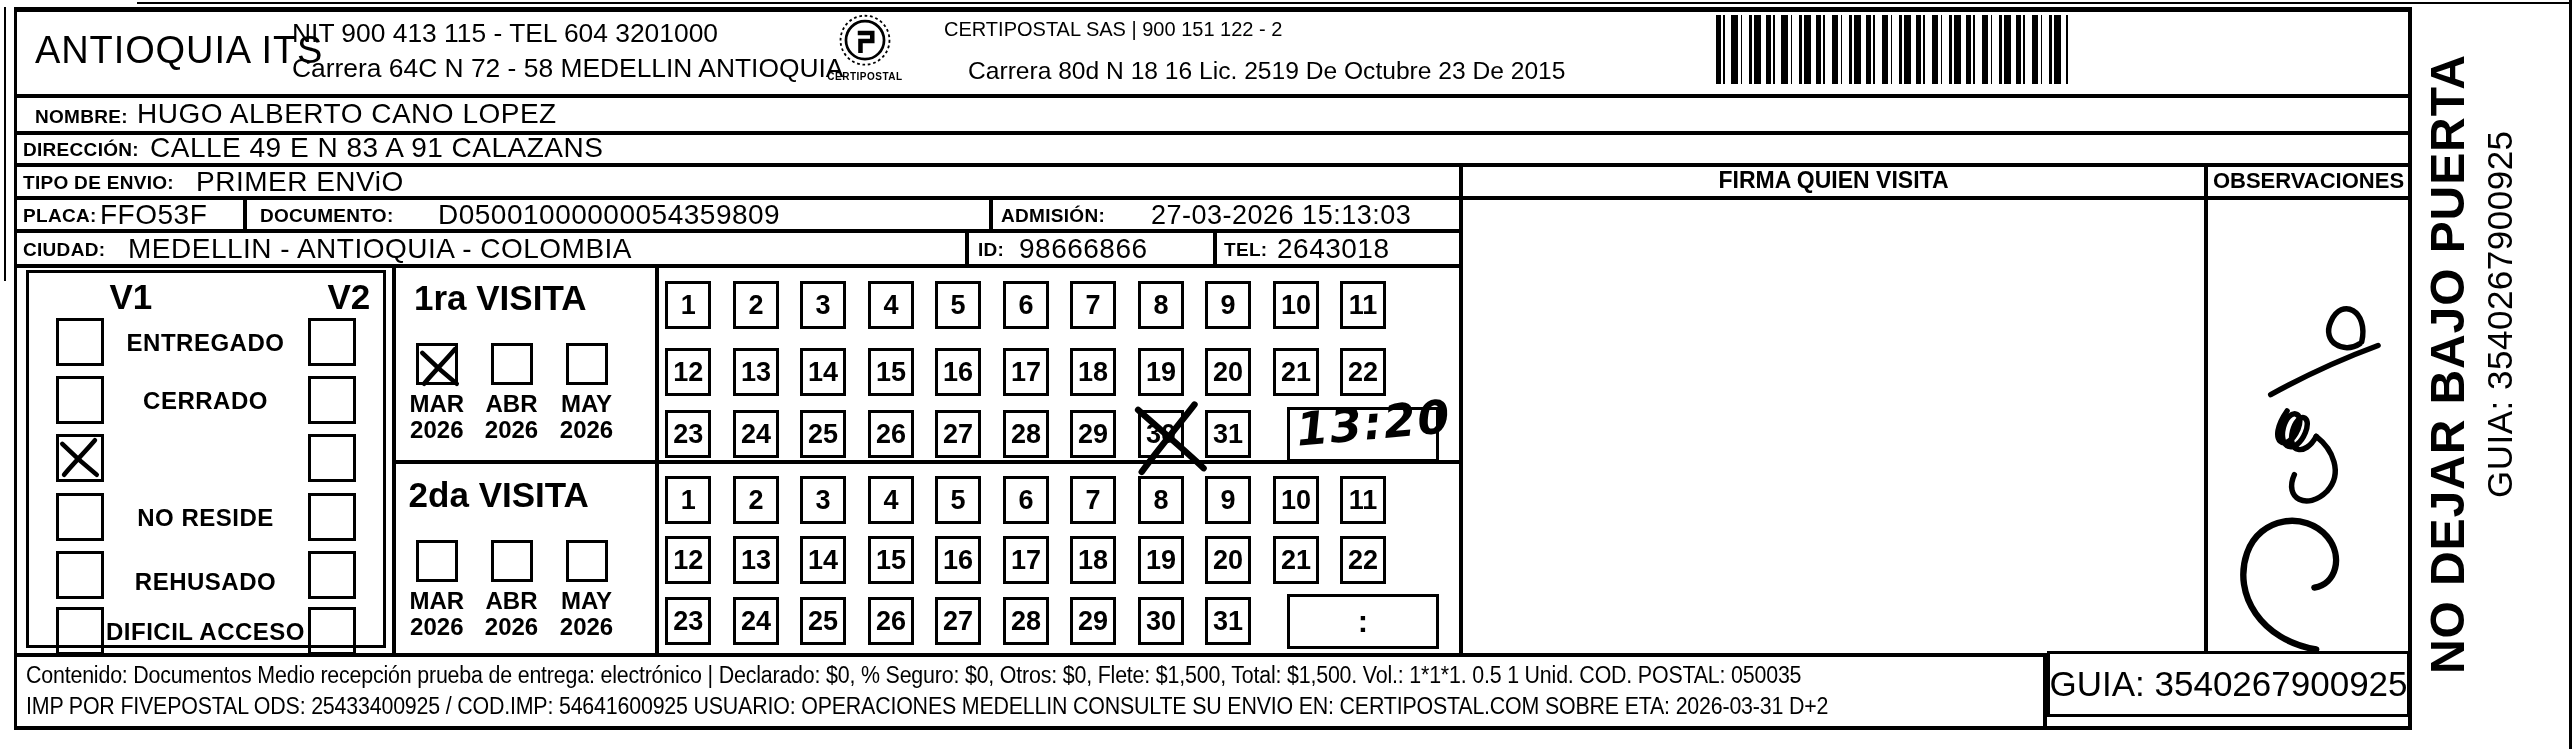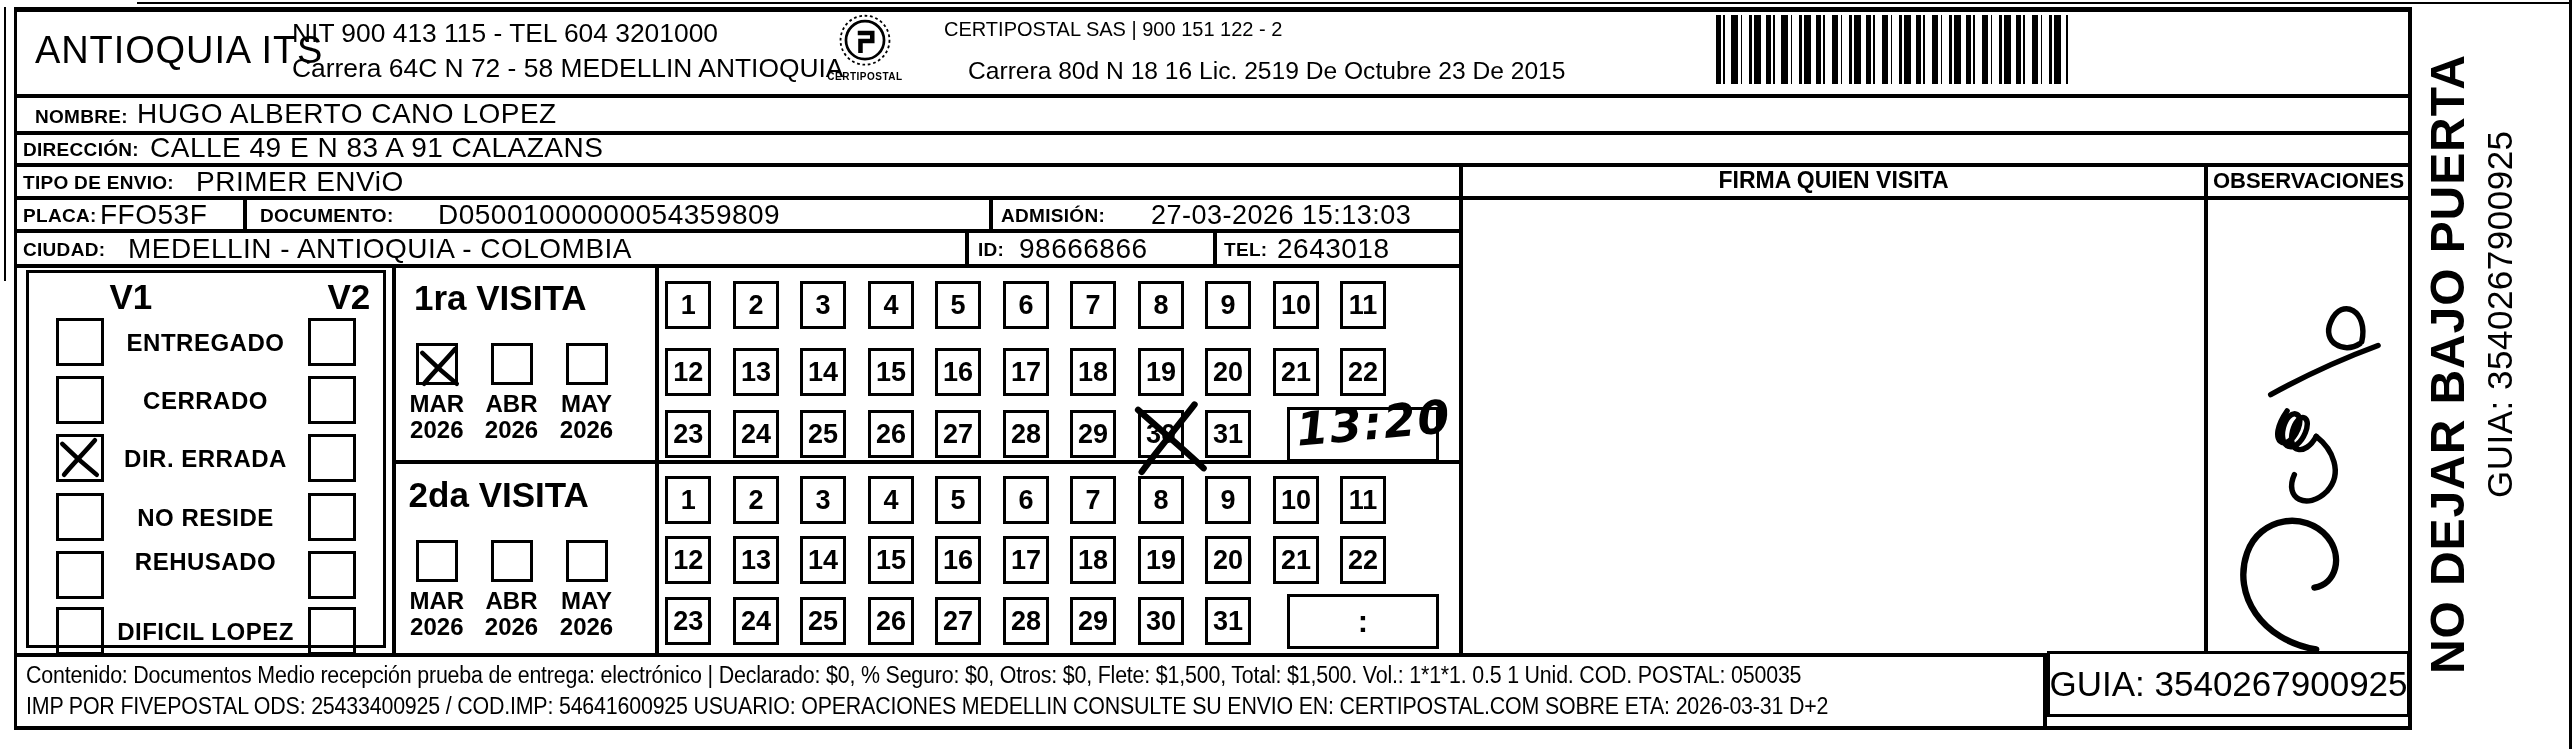--- a/index.html
+++ b/index.html
@@ -128,30 +128,29 @@
       <div class="cbox" style="left: 279px; top: 45px;"></div>
       <div class="cbox" style="left: 27px; top: 103px;"></div>
       <div class="st-label" style="top: 103px;">CERRADO</div>
       <div class="cbox" style="left: 279px; top: 103px;"></div>
       <div class="cbox" style="left: 27px; top: 161px;">
         <svg class="xs" viewBox="0 0 54 54">
           <path d="M8 12 C20 24 36 38 46 46"></path>
           <path d="M44 8 C32 22 18 36 10 46"></path>
         </svg>
       </div>
-      <div class="st-label" style="top: 161px;">DIR. ERRADA</div>
       <div class="cbox" style="left: 279px; top: 161px;"></div>
       <div class="cbox" style="left: 27px; top: 220px;"></div>
       <div class="st-label" style="top: 220px;">NO RESIDE</div>
       <div class="cbox" style="left: 279px; top: 220px;"></div>
       <div class="cbox" style="left: 27px; top: 278px;"></div>
-      <div class="st-label" style="top: 264px;">REHUSADO</div>
+      <div class="st-label" style="top: 284px;">REHUSADO</div>
       <div class="cbox" style="left: 279px; top: 278px;"></div>
       <div class="cbox" style="left: 27px; top: 334px;"></div>
-      <div class="st-label" style="top: 334px;">DIFICIL LOPEZ</div>
+      <div class="st-label" style="top: 334px;">DIFICIL ACCESO</div>
       <div class="cbox" style="left: 279px; top: 334px;"></div>
     </div>
 
   <div class="panel" style="left:394px;top:265px;width:261px;height:195px;">
     <div class="vtitle" style="left:20px;top:12.8px;">1ra VISITA</div>
   <div class="munit" style="left: 7.3px; top: 78px;">
         <div class="cbox2" style="position: relative;">
           <svg class="xs" viewBox="0 0 54 54">
             <path d="M8 12 C20 24 36 38 46 46"></path>
             <path d="M44 8 C32 22 18 36 10 46"></path>

